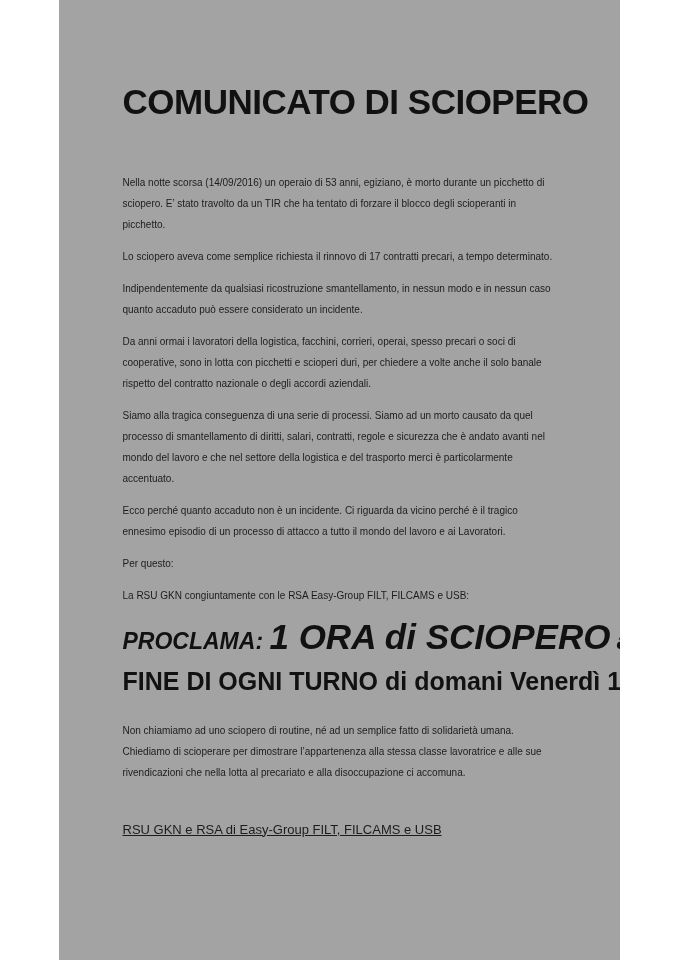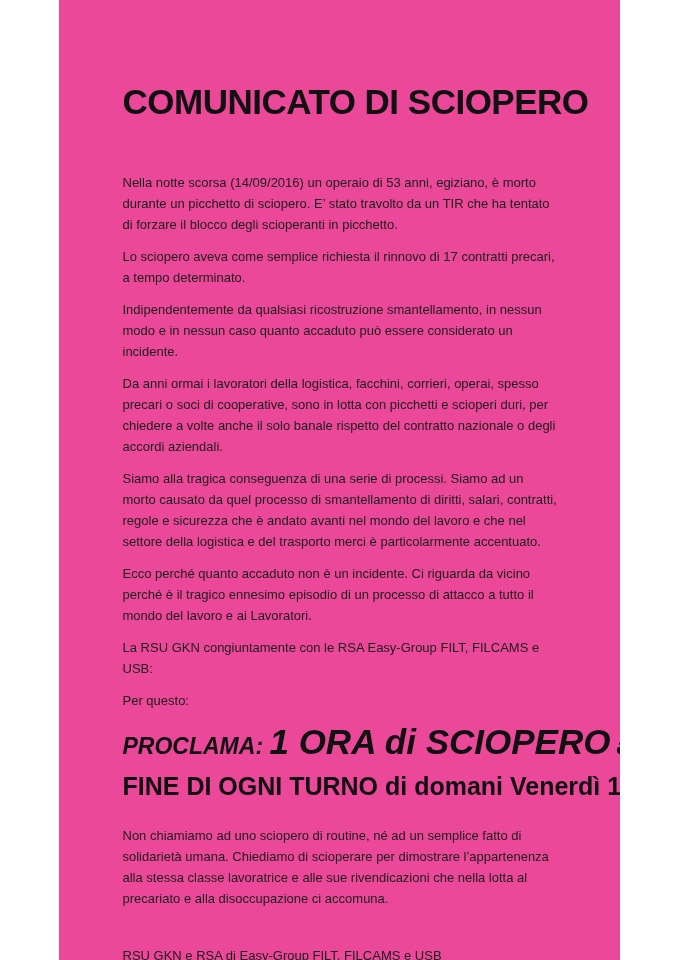--- a/index.html
+++ b/index.html
@@ -5,39 +5,39 @@
   html, body {
     margin: 0;
     padding: 0;
     background: #ffffff;
   }
   .page {
     position: relative;
     width: 561px;
     height: 960px;
     margin: 0 auto;
-    background: #ec4899;
+    background: #a3a3a3;
     color: #1c1c1c;
     font-family: "Liberation Sans", "DejaVu Sans", sans-serif;
     overflow: hidden;
     box-sizing: border-box;
     padding: 82px 62px 0 64px;
   }
   h1.doc-title {
     margin: 0 0 50px 0;
     text-align: center;
     font-size: 35px;
     font-weight: 700;
     letter-spacing: -0.5px;
     color: #111111;
     white-space: nowrap;
   }
   p.body-par {
     margin: 0 0 11px 0;
-    font-size: 13px;
+    font-size: 10px;
     line-height: 21px;
     font-weight: 400;
     color: #1c1c1c;
   }
   .proclamation {
     margin: 12px 0 6px 0;
     font-weight: 700;
     color: #111111;
     line-height: 1.1;
     white-space: nowrap;
@@ -76,23 +76,23 @@
   <p class="body-par">Lo sciopero aveva come semplice richiesta il rinnovo di 17 contratti precari, a tempo determinato.</p>
 
   <p class="body-par">Indipendentemente da qualsiasi ricostruzione smantellamento, in nessun modo e in nessun caso quanto accaduto può essere considerato un incidente.</p>
 
   <p class="body-par">Da anni ormai i lavoratori della logistica, facchini, corrieri, operai, spesso precari o soci di cooperative, sono in lotta con picchetti e scioperi duri, per chiedere a volte anche il solo banale rispetto del contratto nazionale o degli accordi aziendali.</p>
 
   <p class="body-par">Siamo alla tragica conseguenza di una serie di processi. Siamo ad un morto causato da quel processo di smantellamento di diritti, salari, contratti, regole e sicurezza che è andato avanti nel mondo del lavoro e che nel settore della logistica e del trasporto merci è particolarmente accentuato.</p>
 
   <p class="body-par">Ecco perché quanto accaduto non è un incidente. Ci riguarda da vicino perché è il tragico ennesimo episodio di un processo di attacco a tutto il mondo del lavoro e ai Lavoratori.</p>
 
+  <p class="body-par">Per questo:</p>
+
   <p class="body-par">La RSU GKN congiuntamente con le RSA Easy-Group FILT, FILCAMS e USB:</p>
-
-  <p class="body-par">Per questo:</p>
 
   <div class="proclamation">
     <span class="small-caps-part">PROCLAMA: </span><span class="big-part">1 ORA di SCIOPERO</span><span class="small-caps-part"> a</span>
   </div>
 
   <div class="proclamation-line2">FINE DI OGNI TURNO di domani Venerdì 16/09</div>
 
   <p class="body-par">Non chiamiamo ad uno sciopero di routine, né ad un semplice fatto di solidarietà umana. Chiediamo di scioperare per dimostrare l’appartenenza alla stessa classe lavoratrice e alle sue rivendicazioni che nella lotta al precariato e alla disoccupazione ci accomuna.</p>
 
   <p class="signature">RSU GKN e RSA di Easy-Group FILT, FILCAMS e USB</p>

